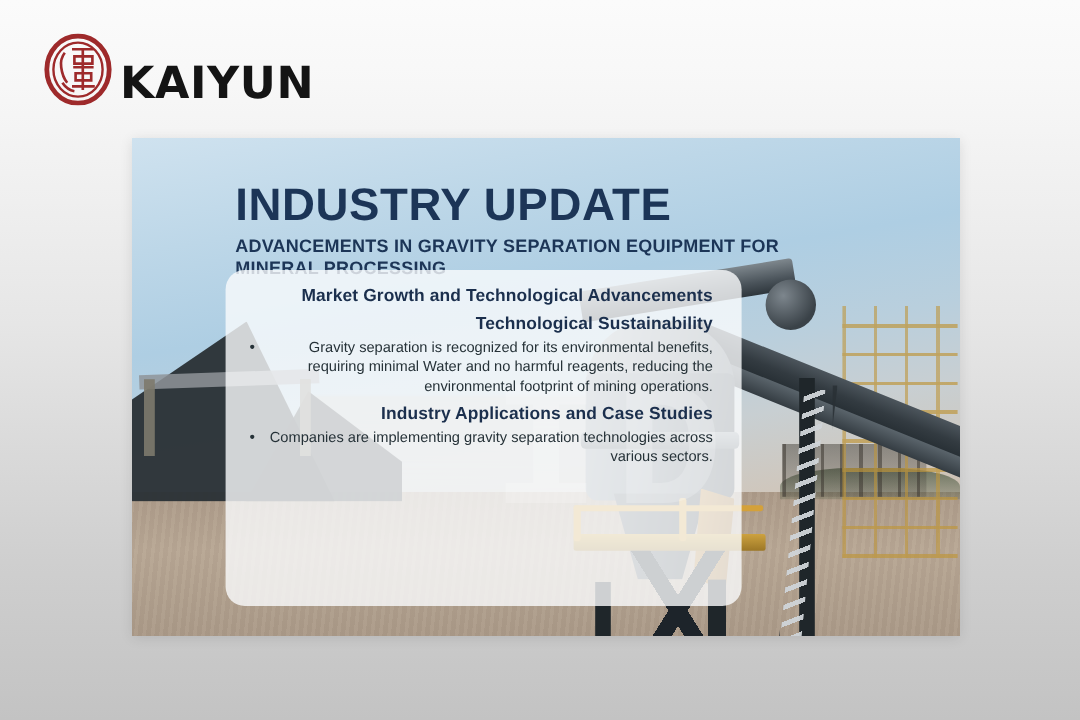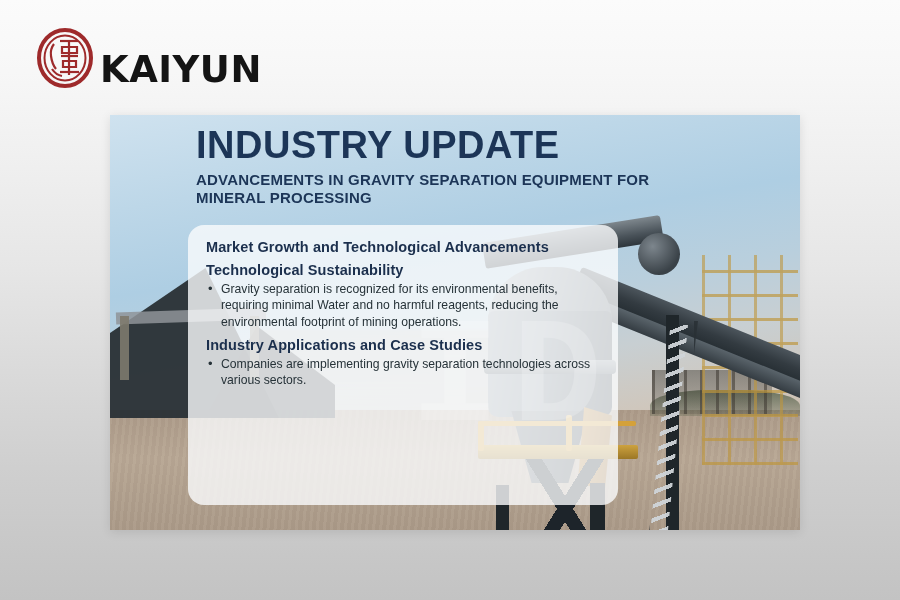--- a/index.html
+++ b/index.html
@@ -208,40 +208,41 @@
     position:absolute; left:300px; top:180px;
     font-size:150px; font-weight:700; letter-spacing:12px;
     color:rgba(255,255,255,.22);
     font-family:Liberation Mono, monospace;
     pointer-events:none; user-select:none;
     transform:rotate(0deg);
   }
 
   
   #headline-block {
-    position:absolute; left:86px; top:10px; width:460px; z-index:5;
+    position:absolute; left:86px; top:36px; width:460px; z-index:5;
   }
   #title {
     font-family:"Liberation Sans", sans-serif;
     font-weight:700; font-size:38px; line-height:1.06;
     letter-spacing:.5px; color:#1c3557;
   }
   #subtitle {
     margin-top:6px;
     font-weight:700; font-size:15px; line-height:1.18;
     letter-spacing:.2px; color:#1c3557;
   }
 
   #card {
     position:absolute; left:78px; top:110px;
     width:430px; height:280px;
     background:rgba(250,251,252,.80);
     border-radius:16px;
-    padding:14px 10px 10px 18px;
+    padding:14px 24px 10px 18px;
     z-index:5;
+    text-align:right;
   }
   .sec { margin-bottom:7px; }
   .sec-h {
     font-weight:700; font-size:14.5px; color:#1b2f4d;
     margin-bottom:3px; letter-spacing:.1px;
   }
   .sec-b {
     position:relative; padding-left:15px;
     font-size:12.2px; line-height:1.34; color:#263238;
   }

